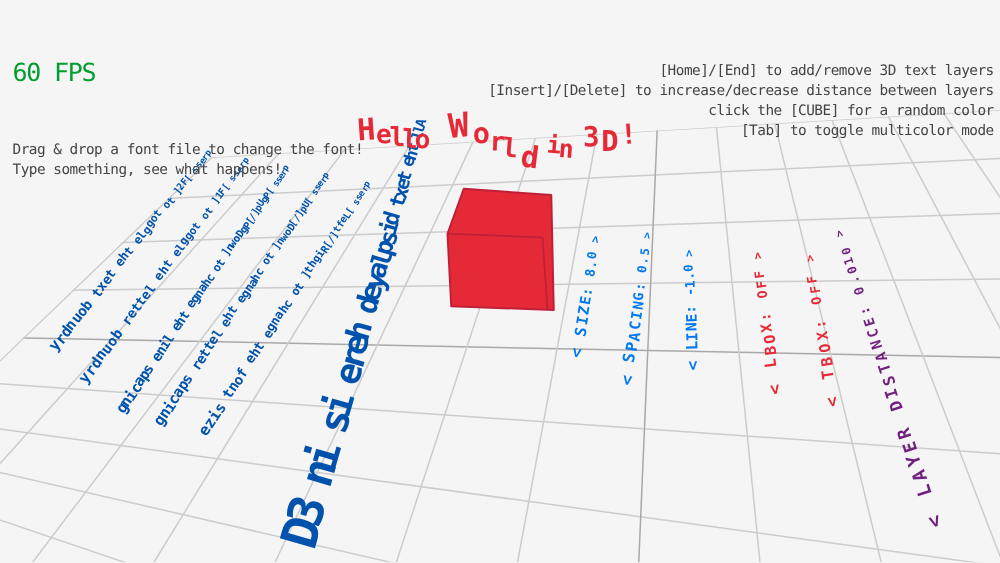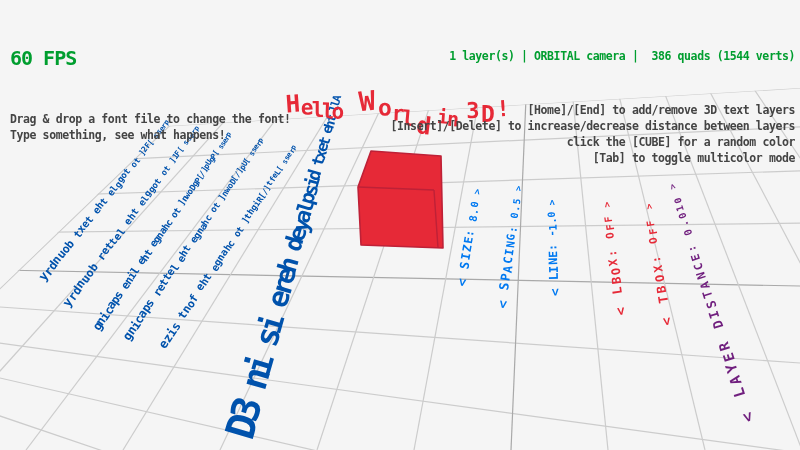--- a/index.html
+++ b/index.html
@@ -1,20 +1,20 @@
 <!DOCTYPE html>
 <html><head>
 <meta charset="utf-8">
 <style>
   html,body{margin:0;padding:0;}
   body{width:800px;height:450px;overflow:hidden;background:#f5f5f5;
        font-family:"DejaVu Sans Mono","Liberation Mono",monospace;}
   .scene{position:relative;width:800px;height:450px;overflow:hidden;}
   svg.gridsvg{position:absolute;left:0;top:0;}
-  .hud{position:absolute;font-weight:bold;letter-spacing:-0.4px;white-space:pre;}
+  .hud{position:absolute;font-weight:normal;letter-spacing:-0.4px;white-space:pre;}
   #hud-left{left:10px;top:9px;text-align:left;}
   #fps{font-size:20px;letter-spacing:-1px;line-height:22px;margin-bottom:4px;}
   .hudline{font-size:11.5px;line-height:16px;}
   #hud-right{right:5px;top:10px;text-align:right;}
   #stats{font-size:11.5px;line-height:16px;}
   .gchar{position:absolute;font-weight:bold;line-height:1;}
   .hchar{position:absolute;font-weight:bold;line-height:1;}
 </style>
 </head>
 <body>
@@ -389,16 +389,15 @@
       <span class="hchar" style="left: 488px; top: 114px; font-size: 23px; color: rgb(230, 41, 55); transform: translate(-50%, -50%) rotate(0deg);">D</span>
       <span class="hchar" style="left: 503px; top: 109px; font-size: 22px; color: rgb(230, 41, 55); transform: translate(-50%, -50%) rotate(-4deg);">!</span>
     </div>
 
   <div class="hud" id="hud-left">
     <div id="fps" style="color: rgb(0, 158, 47);">60 FPS</div>
     <div><div class="hudline" style="color: rgb(68, 68, 68);">Drag &amp; drop a font file to change the font!</div><div class="hudline" style="color: rgb(68, 68, 68);">Type something, see what happens!</div><div class="hudline" style="color: rgb(68, 68, 68);">&nbsp;</div></div>
   </div>
 
   <div class="hud" id="hud-right">
-    <div id="stats" style="color: rgb(0, 158, 47);">1 layer(s) | ORBITAL camera |  386 quads (1544 verts)</div>
     <div><div class="hudline" style="color: rgb(68, 68, 68);">[Home]/[End] to add/remove 3D text layers</div><div class="hudline" style="color: rgb(68, 68, 68);">[Insert]/[Delete] to increase/decrease distance between layers</div><div class="hudline" style="color: rgb(68, 68, 68);">click the [CUBE] for a random color</div><div class="hudline" style="color: rgb(68, 68, 68);">[Tab] to toggle multicolor mode</div></div>
   </div>
 </div>
 
 </body></html>

